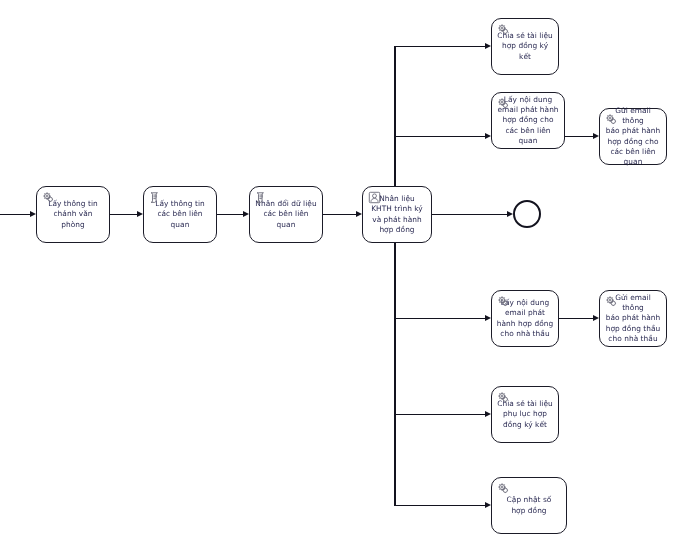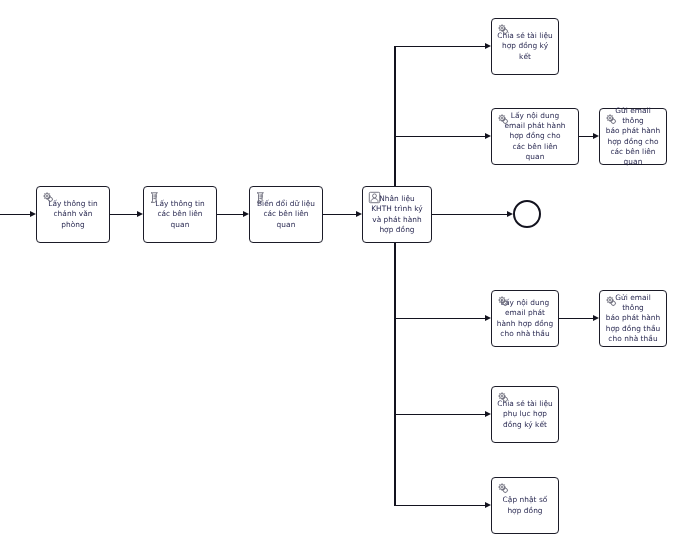--- a/index.html
+++ b/index.html
@@ -13,21 +13,21 @@
     height: 553px;
     background: #ffffff;
     overflow: hidden;
     font-family: "DejaVu Sans", "Liberation Sans", sans-serif;
   }
   
   .task {
     position: absolute;
     box-sizing: border-box;
     border: 1.4px solid #1b1b28;
-    border-radius: 4px;
+    border-radius: 10px;
     background: #ffffff;
     display: flex;
     align-items: center;
     justify-content: center;
     padding: 2px 4px 2px 4px;
     z-index: 4;
   }
   .task-label {
     font-size: 7.4px;
     line-height: 10.2px;
@@ -156,21 +156,21 @@
 
   <div class="task" style="left:249px; top:186px; width:74px; height:57px;">
     <span class="task-icon">
       <svg viewBox="0 0 16 16">
         <g fill="none" stroke="#6a6a78" stroke-width="1.1">
           <path d="M4 2.2h6.4c-1 0-1.7.8-1.7 1.8v8.2c0 1-.7 1.8-1.7 1.8H2.6c1 0 1.7-.8 1.7-1.8V4c0-1-.7-1.8-1.7-1.8H4z"></path>
           <path d="M5.4 5h4.4M5.4 7.2h4.4M5.4 9.4h3"></path>
         </g>
       </svg>
     </span>
-    <span class="task-label">Biến đổi dữ liệu
+    <span class="task-label">Nhân đổi dữ liệu
 các bên liên
 quan</span>
   </div>
 
   <div class="task" style="left:362px; top:186px; width:70px; height:57px;">
     <span class="task-icon">
       <svg viewBox="0 0 16 16">
         <g fill="none" stroke="#6a6a78" stroke-width="1.1">
           <rect x="1.6" y="1.6" width="12.8" height="12.8" rx="1.2"></rect>
           <circle cx="8" cy="6" r="2.4"></circle>
@@ -194,21 +194,21 @@
           <circle cx="10.2" cy="10.2" r="2.6"></circle>
           <path d="M10.2 6.8v1M10.2 12.6v1M6.8 10.2h1M12.6 10.2h1"></path>
         </g>
       </svg>
     </span>
     <span class="task-label">Chia sẻ tài liệu
 hợp đồng ký
 kết</span>
   </div>
 
-  <div class="task" style="left:491px; top:108px; width:88px; height:57px;">
+  <div class="task" style="left:491px; top:92px; width:74px; height:57px;">
     <span class="task-icon">
       <svg viewBox="0 0 16 16">
         <g fill="none" stroke="#6a6a78" stroke-width="1.1">
           <circle cx="6.2" cy="6.2" r="3.2"></circle>
           <circle cx="6.2" cy="6.2" r="1.2"></circle>
           <path d="M6.2 1.6v1.3M6.2 9.5v1.3M1.6 6.2h1.3M9.5 6.2h1.3M3 3l.9.9M8.5 8.5l.9.9M9.4 3l-.9.9M3.9 8.5l-.9.9"></path>
           <circle cx="10.2" cy="10.2" r="2.6"></circle>
           <path d="M10.2 6.8v1M10.2 12.6v1M6.8 10.2h1M12.6 10.2h1"></path>
         </g>
       </svg>
@@ -285,21 +285,21 @@
           <circle cx="10.2" cy="10.2" r="2.6"></circle>
           <path d="M10.2 6.8v1M10.2 12.6v1M6.8 10.2h1M12.6 10.2h1"></path>
         </g>
       </svg>
     </span>
     <span class="task-label">Chia sẻ tài liệu
 phụ lục hợp
 đồng ký kết</span>
   </div>
 
-  <div class="task" style="left:491px; top:477px; width:68px; height:57px;">
+  <div class="task" style="left:491px; top:477px; width:76px; height:57px;">
     <span class="task-icon">
       <svg viewBox="0 0 16 16">
         <g fill="none" stroke="#6a6a78" stroke-width="1.1">
           <circle cx="6.2" cy="6.2" r="3.2"></circle>
           <circle cx="6.2" cy="6.2" r="1.2"></circle>
           <path d="M6.2 1.6v1.3M6.2 9.5v1.3M1.6 6.2h1.3M9.5 6.2h1.3M3 3l.9.9M8.5 8.5l.9.9M9.4 3l-.9.9M3.9 8.5l-.9.9"></path>
           <circle cx="10.2" cy="10.2" r="2.6"></circle>
           <path d="M10.2 6.8v1M10.2 12.6v1M6.8 10.2h1M12.6 10.2h1"></path>
         </g>
       </svg>

